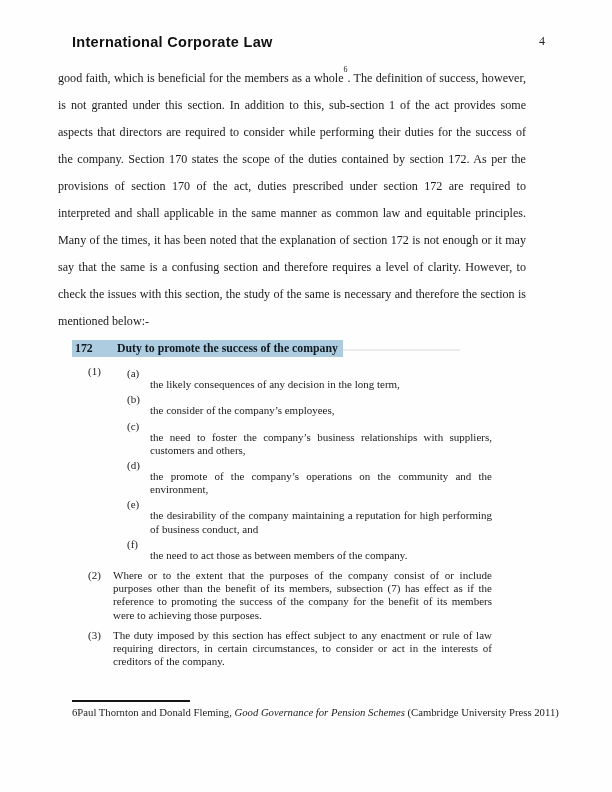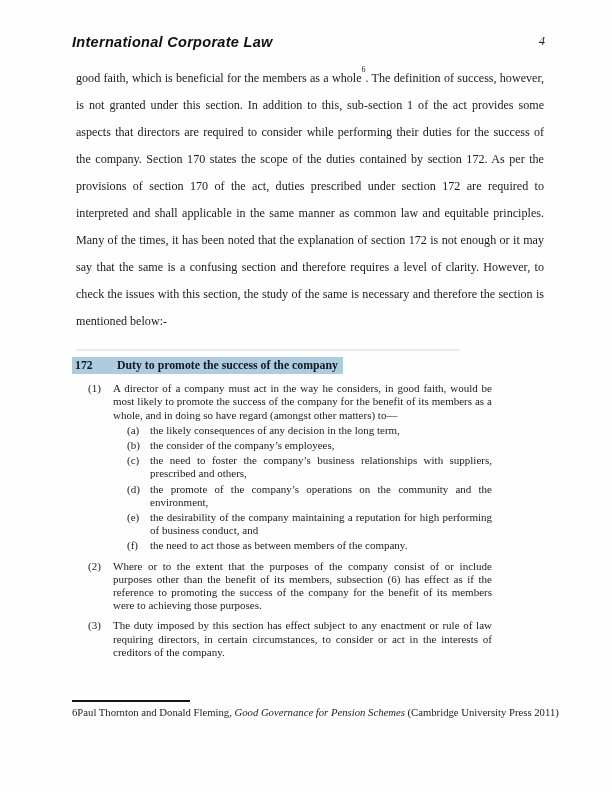--- a/index.html
+++ b/index.html
@@ -13,36 +13,35 @@
     overflow: hidden;
   }
   .header {
     position: absolute;
     left: 72px;
     top: 34px;
     width: 473px;
     display: flex;
     justify-content: space-between;
     align-items: flex-start;
-    font-style: italic;
   }
   .doc-title {
     font-family: "Liberation Sans", sans-serif;
     font-weight: 700;
     font-size: 14.5px;
     letter-spacing: 0.3px;
     color: #111111;
   }
   .page-number {
     font-size: 12px;
     color: #222222;
   }
   .body-text {
     position: absolute;
-    left: 76px;
+    left: 58px;
     top: 65px;
     width: 468px;
     margin: 0;
     font-size: 12.1px;
     line-height: 27px;
     text-align: justify;
     color: #1a1a1a;
   }
   .fn-ref {
     font-size: 8px;
@@ -54,21 +53,21 @@
     position: absolute;
     left: 76px;
     top: 349px;
     width: 384px;
     height: 2px;
     background: #ebebeb;
   }
   .statute {
     position: absolute;
     left: 72px;
-    top: 357px;
+    top: 340px;
     width: 420px;
     font-size: 11px;
     line-height: 13.2px;
     color: #1b1b1b;
   }
   .statute-heading {
     display: inline-block;
     background: #adccdf;
     font-weight: 700;
     font-size: 11.8px;
@@ -80,21 +79,21 @@
     display: inline-block;
     width: 42px;
   }
   .subsection { display: flex; margin-top: 7px; }
   .ss-num { flex: 0 0 25px; margin-left: 16px; }
   .ss-body { flex: 1; min-width: 0; }
   .ss-text { text-align: justify; }
   .items { margin-top: 2px; }
   .sub-item { display: flex; margin-top: 2px; }
   .si-num { flex: 0 0 23px; margin-left: 14px; }
-  .si-text { flex: 1; min-width: 0; text-align: justify; }
+  .si-text { flex: 1; min-width: 0; text-align: justify; margin-top: 11px; }
   .footnote-rule {
     position: absolute;
     left: 72px;
     top: 700px;
     width: 118px;
     height: 2px;
     background: #151515;
   }
   .footnote {
     position: absolute;
@@ -123,54 +122,53 @@
 
   <div class="statute">
 
     <div class="statute-heading" style="background: rgb(173, 204, 223);">
       <span class="st-num">172</span><span>Duty to promote the success of the company</span>
     </div>
 
     <div class="subsection">
       <span class="ss-num">(1)</span>
       <div class="ss-body">
-        <div class="ss-text">A director of a company must act in the way he considers, in good faith, would be most likely to promote the success of the company for the benefit of its members as a whole, and in doing so have regard (amongst other matters) to—</div>
         <div class="items">
           <div class="sub-item">
             <span class="si-num">(a)</span>
             <span class="si-text">the likely consequences of any decision in the long term,</span>
           </div>
           <div class="sub-item">
             <span class="si-num">(b)</span>
             <span class="si-text">the consider of the company’s employees,</span>
           </div>
           <div class="sub-item">
             <span class="si-num">(c)</span>
-            <span class="si-text">the need to foster the company’s business relationships with suppliers, prescribed and others,</span>
+            <span class="si-text">the need to foster the company’s business relationships with suppliers, customers and others,</span>
           </div>
           <div class="sub-item">
             <span class="si-num">(d)</span>
             <span class="si-text">the promote of the company’s operations on the community and the environment,</span>
           </div>
           <div class="sub-item">
             <span class="si-num">(e)</span>
             <span class="si-text">the desirability of the company maintaining a reputation for high performing of business conduct, and</span>
           </div>
           <div class="sub-item">
             <span class="si-num">(f)</span>
             <span class="si-text">the need to act those as between members of the company.</span>
           </div>
         </div>
       </div>
     </div>
 
     <div class="subsection">
       <span class="ss-num">(2)</span>
       <div class="ss-body">
-        <div class="ss-text">Where or to the extent that the purposes of the company consist of or include purposes other than the benefit of its members, subsection (6) has effect as if the reference to promoting the success of the company for the benefit of its members were to achieving those purposes.</div>
+        <div class="ss-text">Where or to the extent that the purposes of the company consist of or include purposes other than the benefit of its members, subsection (7) has effect as if the reference to promoting the success of the company for the benefit of its members were to achieving those purposes.</div>
       </div>
     </div>
 
     <div class="subsection">
       <span class="ss-num">(3)</span>
       <div class="ss-body">
         <div class="ss-text">The duty imposed by this section has effect subject to any enactment or rule of law requiring directors, in certain circumstances, to consider or act in the interests of creditors of the company.</div>
       </div>
     </div>
 

